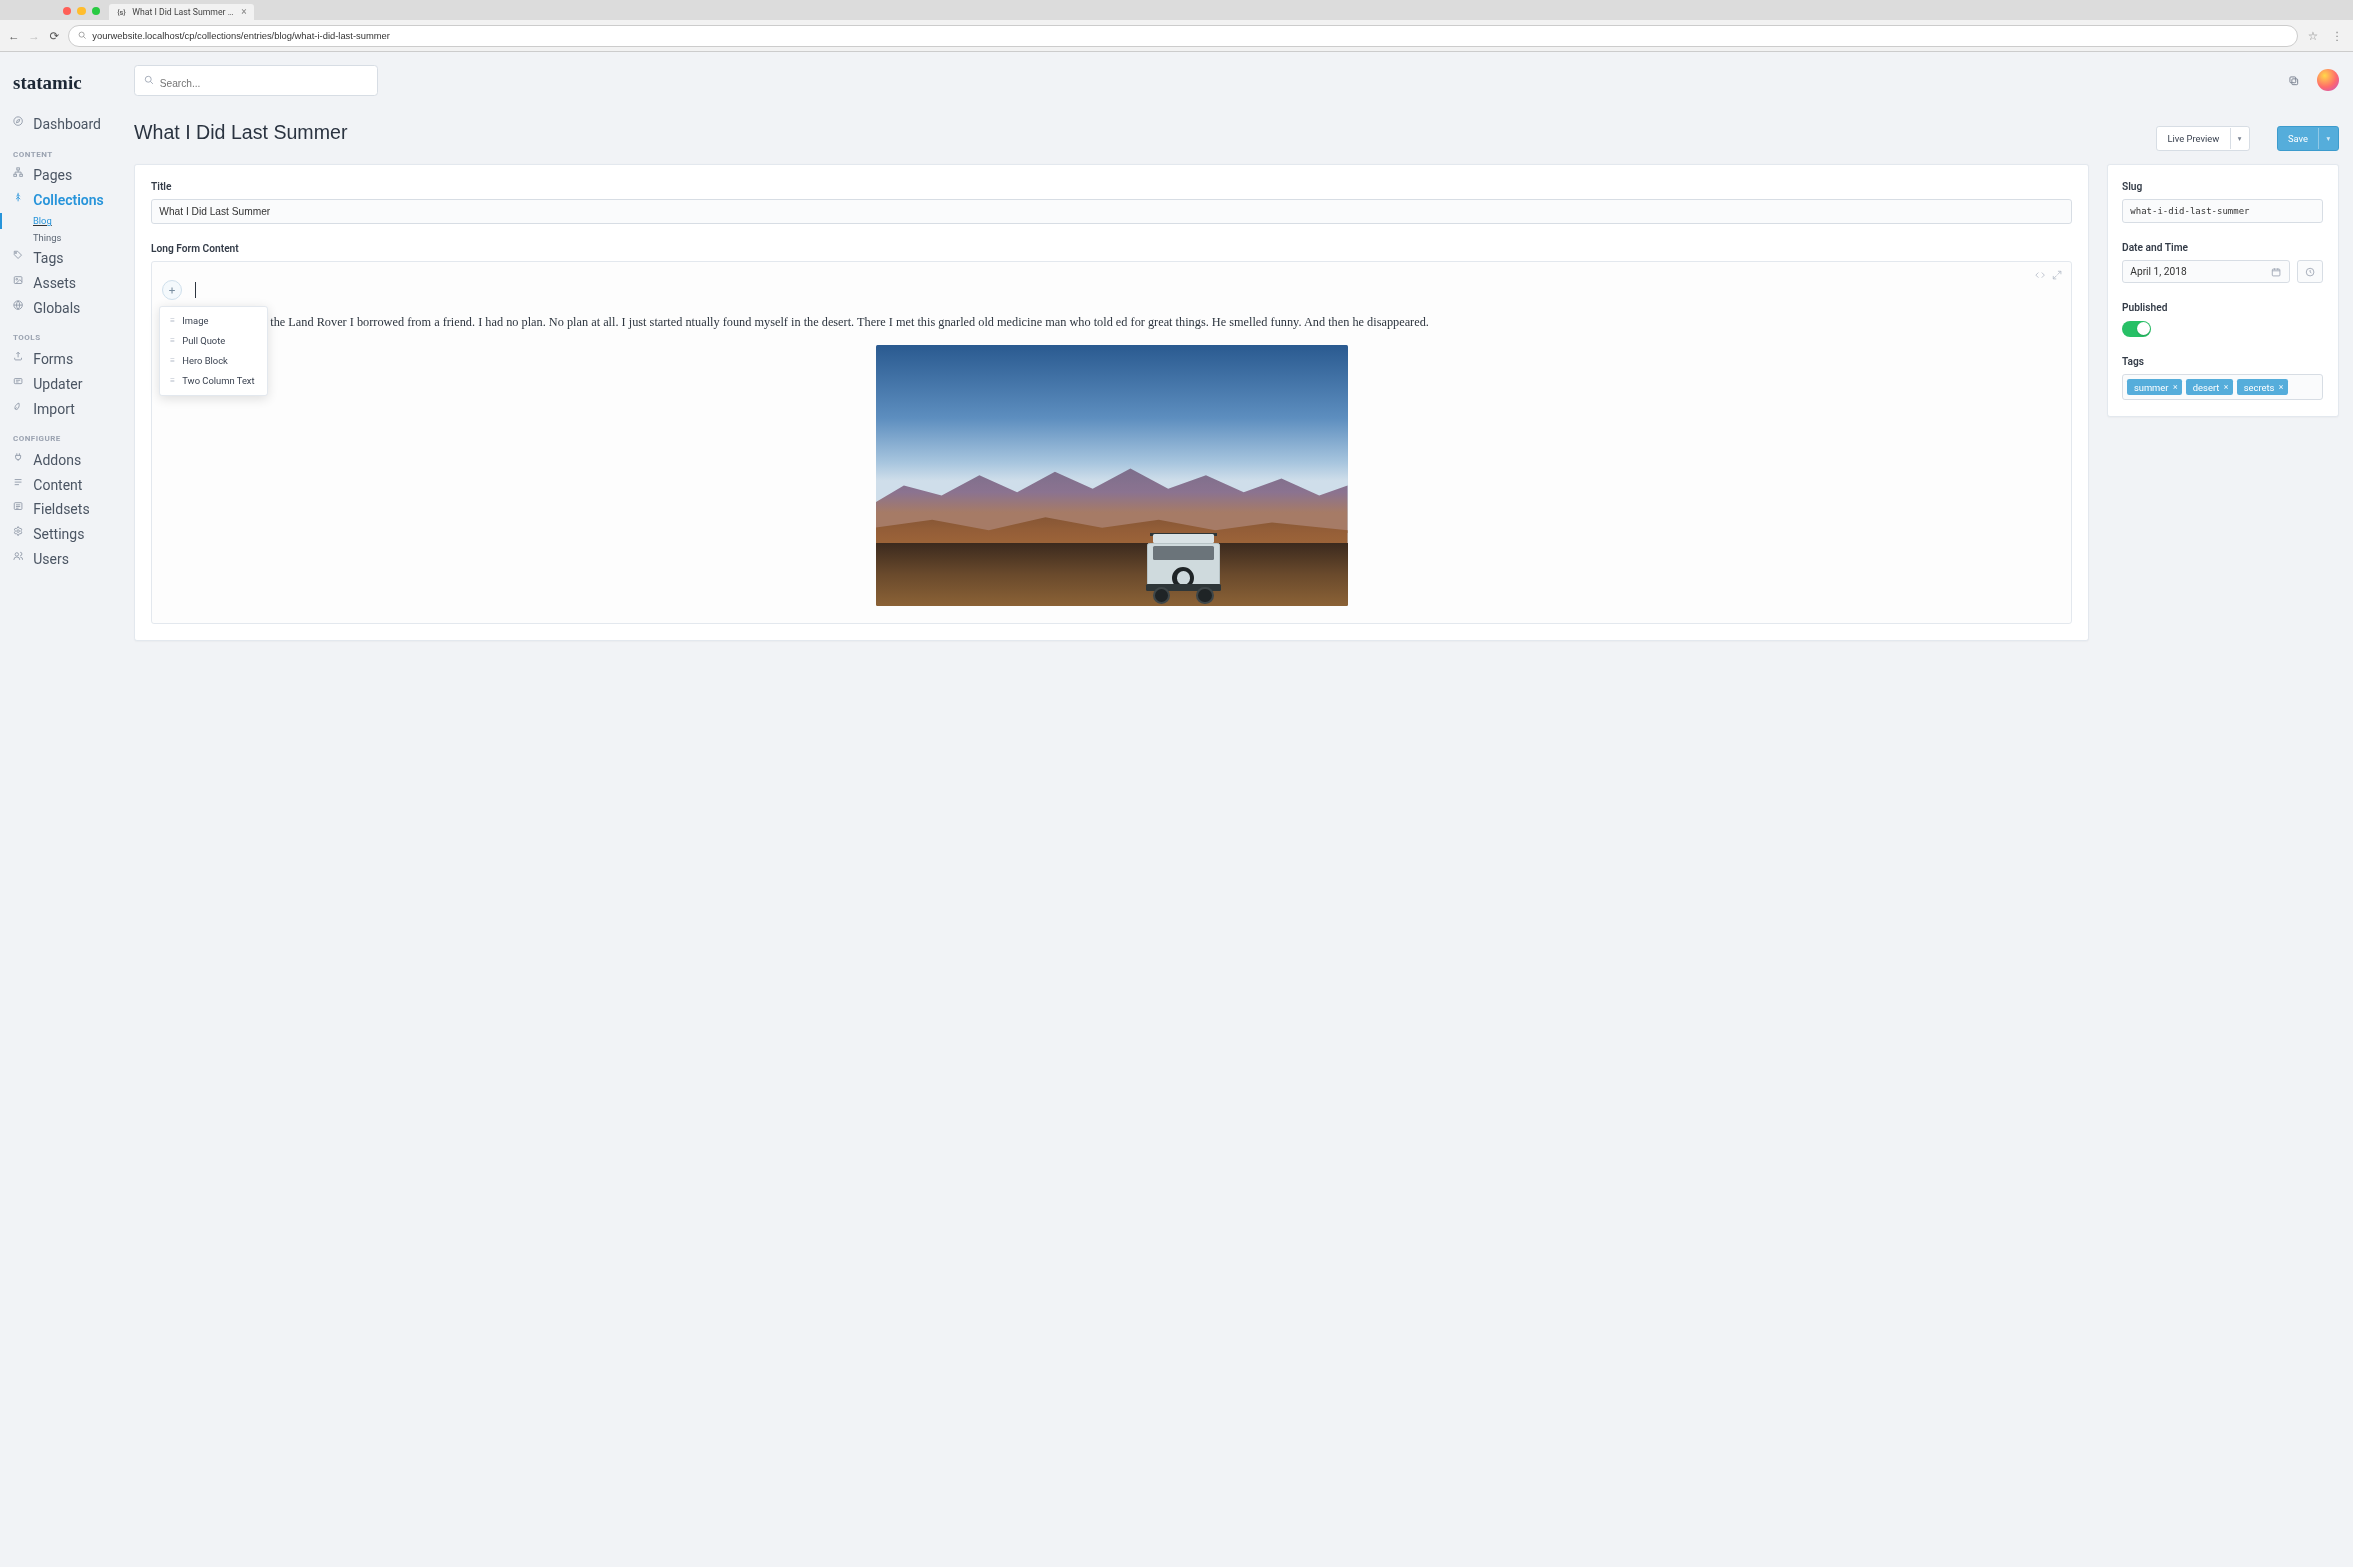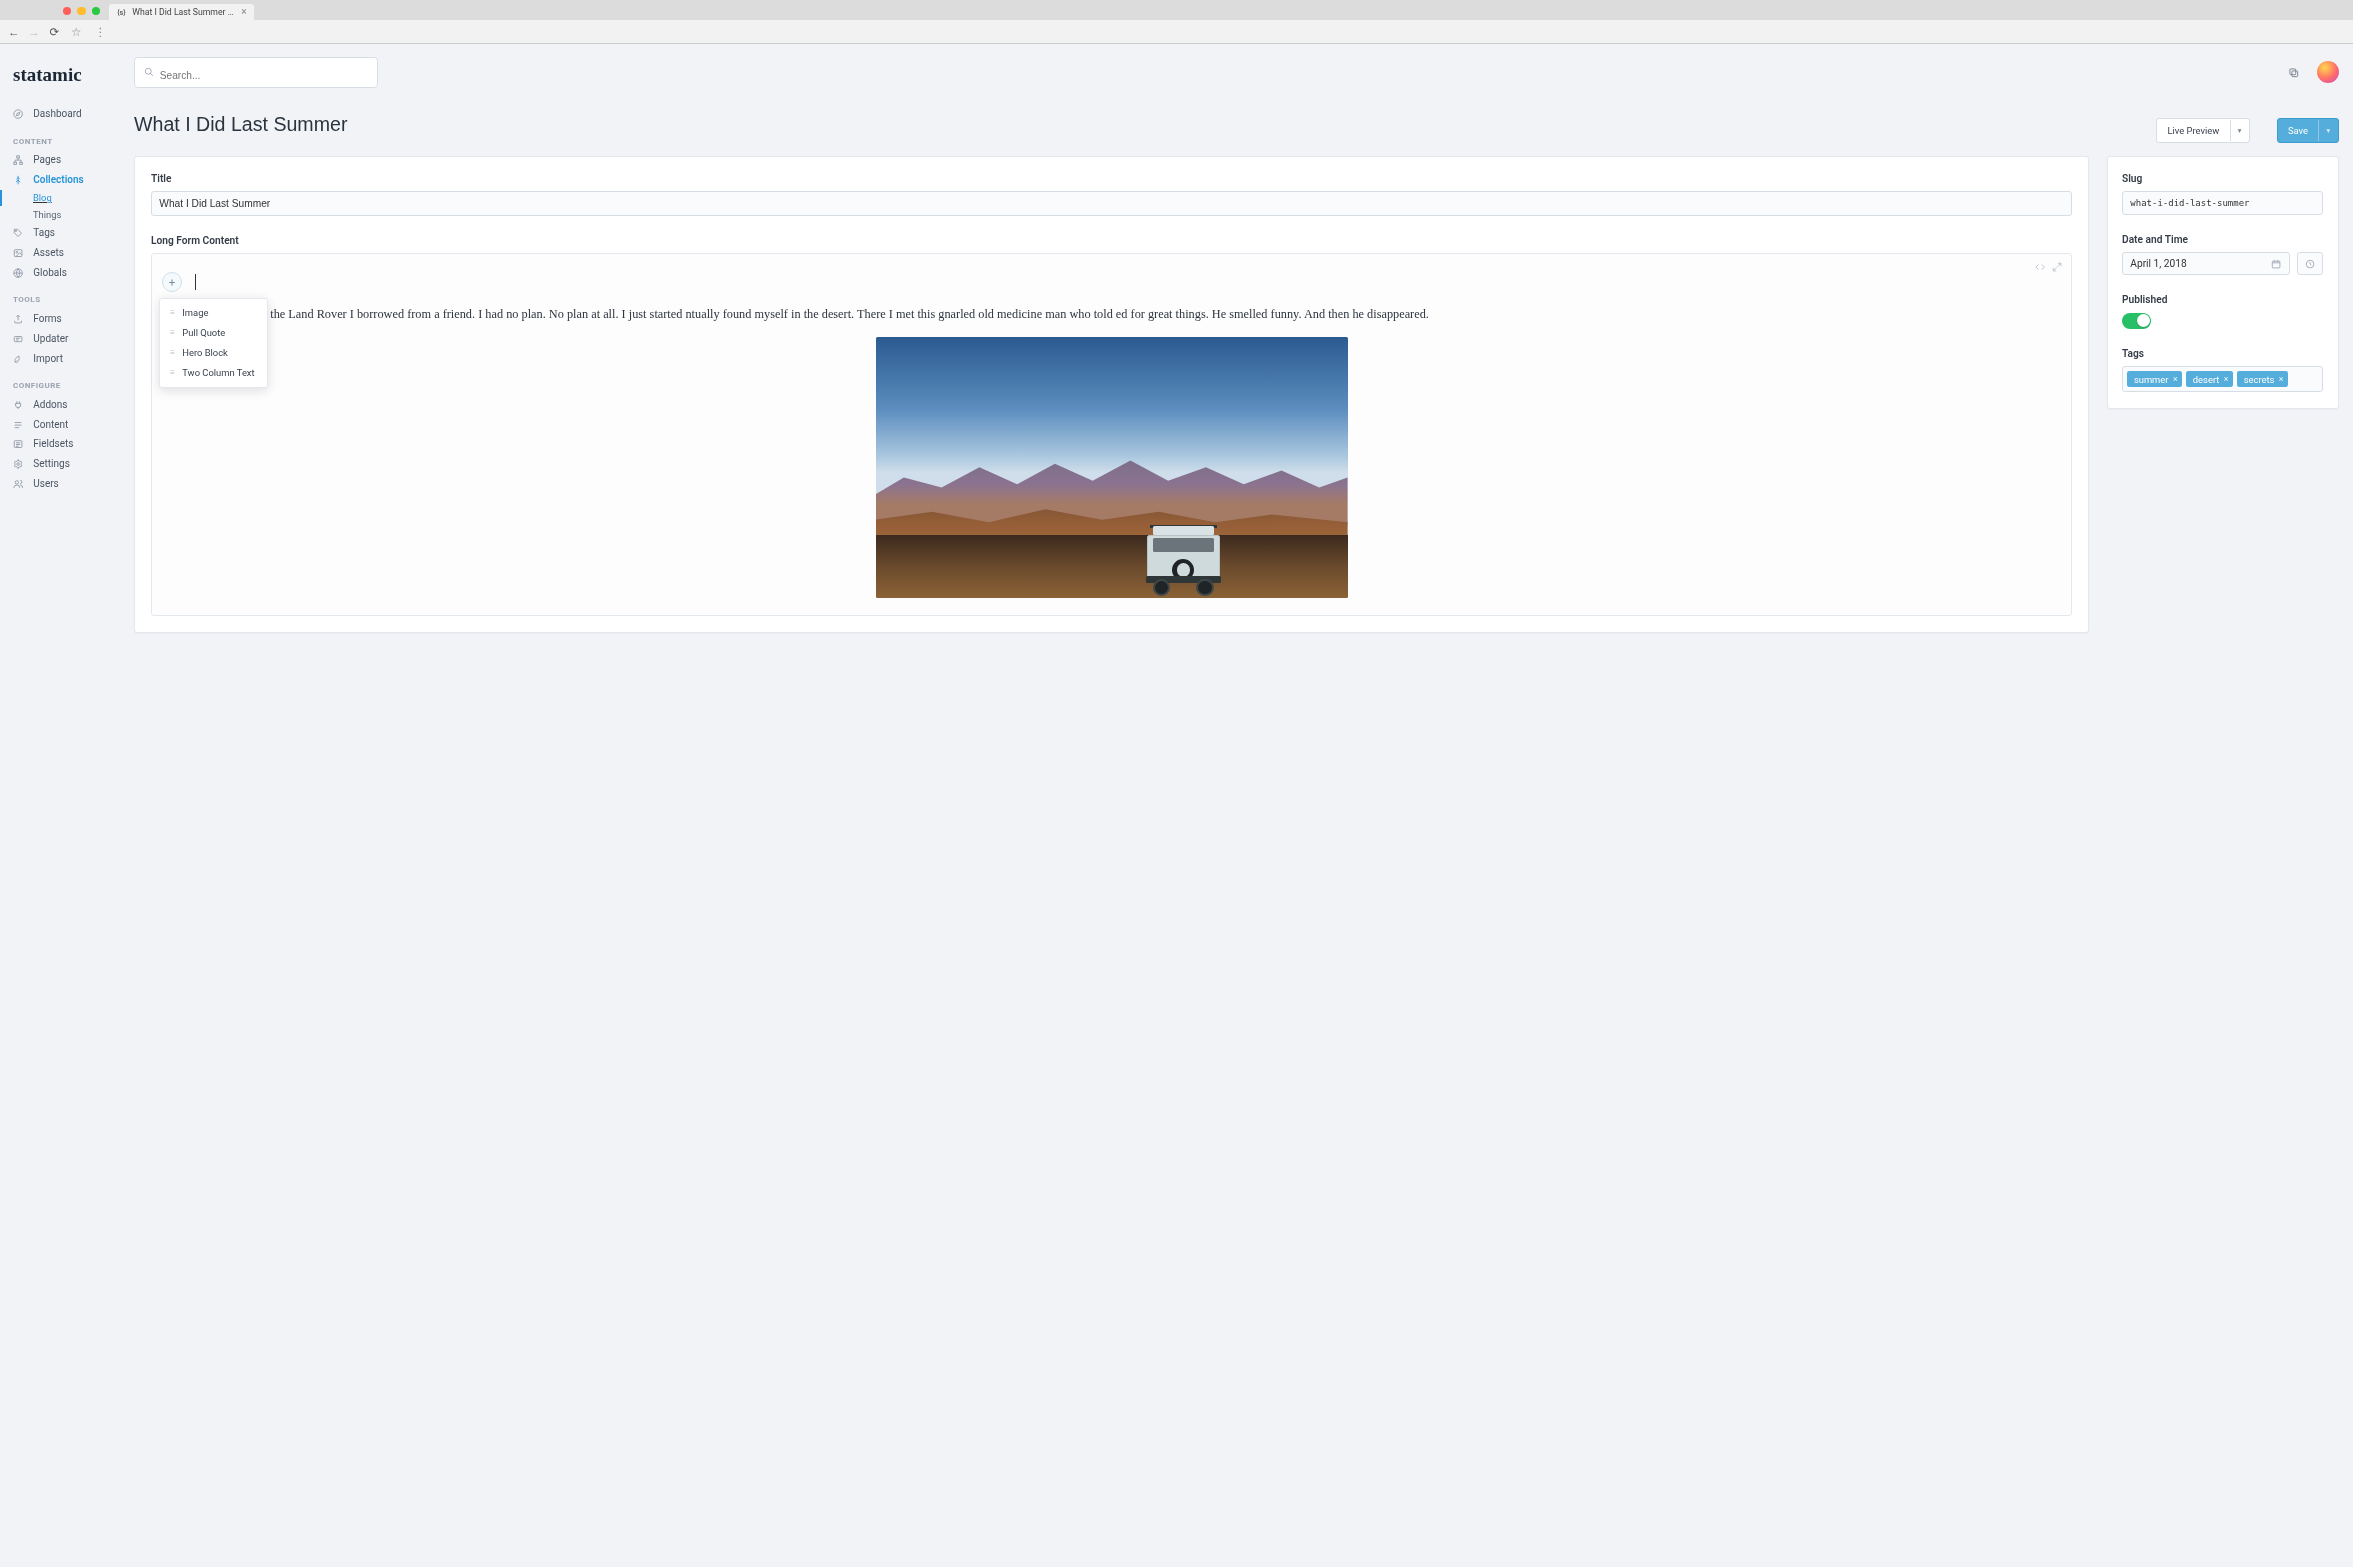--- a/index.html
+++ b/index.html
@@ -50,22 +50,22 @@
   }
   .star-icon, .menu-icon { color: #888; font-size: 11.6px; padding: 0 2.9px; }
   
   .page { display: flex; min-height: calc(100vh - 45px); }
   .sidebar { width: 134px; padding: 20.3px 0 0 0; }
   .brand {
     font-family: Georgia, serif; font-size: 19px; font-weight: 600;
     color: #1d2836; padding: 0 13px 17.4px;
   }
   .side-item {
-    display: flex; align-items: flex-end; gap: 8.7px;
-    padding: 4.4px 13px; color: #4b5563; font-size: 10px;
+    display: flex; align-items: flex-start; gap: 8.7px;
+    padding: 4.4px 13px; color: #4b5563; font-size: 14px;
     cursor: pointer;
   }
   .side-item.active { color: #2794da; font-weight: 600; }
   .side-item .icon { width: 11.6px; text-align: center; color: #8b95a4; font-size: 10.2px; }
   .side-item.active .icon { color: #2794da; }
   .side-sub {
     padding: 2.9px 13px 2.9px 33px; color: #5b6573; font-size: 9.4px; cursor: pointer;
   }
   .side-sub.active { color: #2794da; border-left: 1.5px solid #2794da; padding-left: 32px; margin-left: 0; }
   .side-sub-wrap { position: relative; text-decoration: underline; }
@@ -238,20 +238,29 @@
     <div class="tab">
       <span class="favicon">{s}</span>
       <span class="tab-title">What I Did Last Summer | Stat…</span>
       <span class="close-tab">×</span>
     </div>
   </div>
   <div class="nav-row">
     <span class="nav-btn">←</span>
     <span class="nav-btn disabled">→</span>
     <span class="nav-btn">⟳</span>
+    <div class="url-bar">
+      <span class="lock">
+        <svg width="8.7" height="8.7" viewBox="0 0 24 24" fill="none" stroke="#888" stroke-width="2">
+            <circle cx="10" cy="10" r="7"></circle>
+            <line x1="21" y1="21" x2="15" y2="15"></line>
+          </svg>
+      </span>
+      <input class="url-text" value="yourwebsite.localhost/cp/collections/entries/blog/what-i-did-last-summer" style="">
+    </div>
     <span class="star-icon">☆</span>
     <span class="menu-icon">⋮</span>
   </div>
 </div>
 
 <div class="page">
 
   <aside class="sidebar">
     <div class="brand">statamic</div>
 

